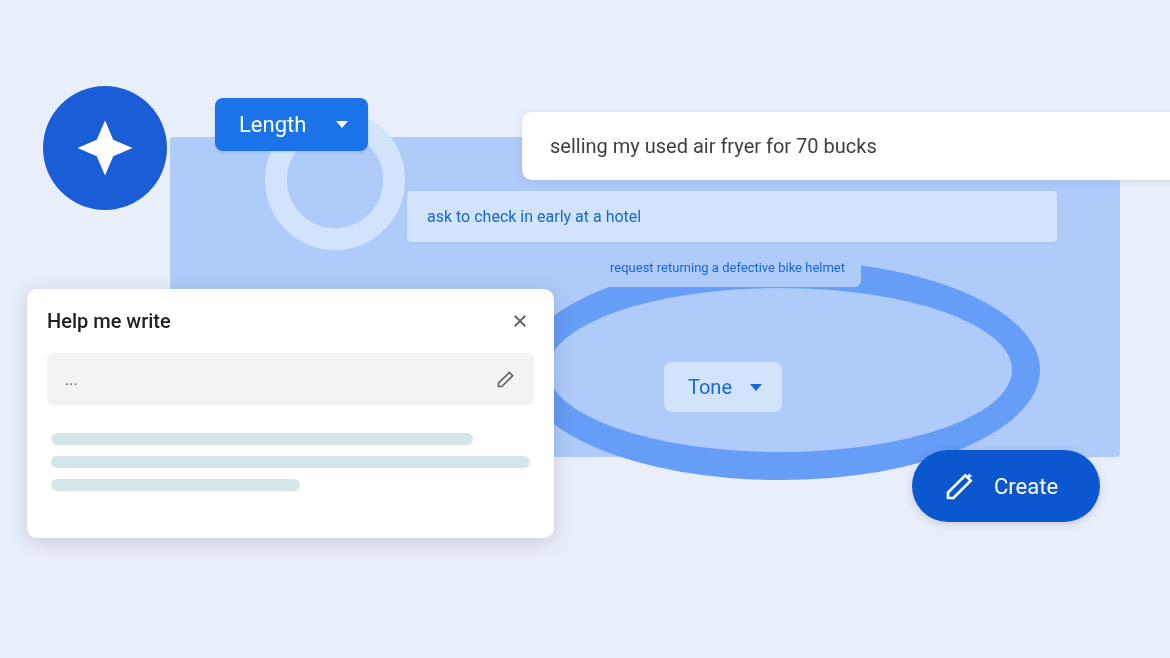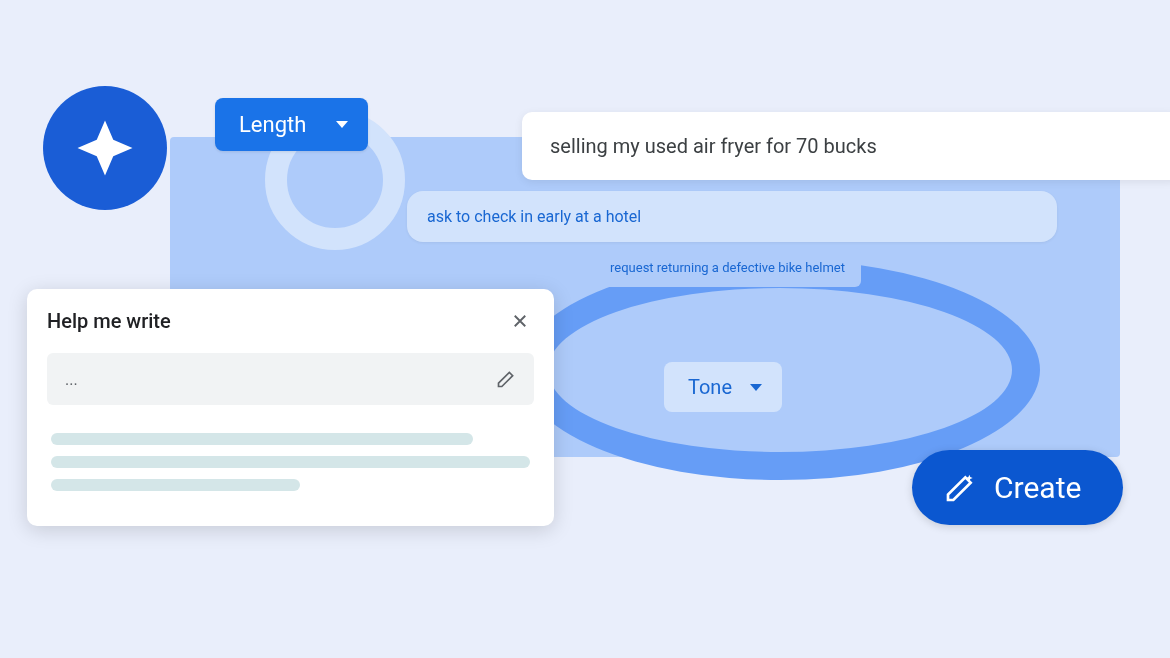--- a/index.html
+++ b/index.html
@@ -95,21 +95,21 @@
       box-shadow: 0 2px 8px rgba(0,0,0,0.08);
     }
     
     .prompt-card-2 {
       position: absolute;
       top: 191px;
       left: 407px;
       width: 650px;
       background: #d2e3fc;
       padding: 16px 20px;
-      border-radius: 16px;
+      border-radius: 4px;
       font-size: 16px;
       color: #1967d2;
       box-shadow: 0 1px 3px rgba(0,0,0,0.06);
     }
     
     .prompt-card-3 {
       position: absolute;
       top: 248px;
       left: 361px;
       width: 500px;
@@ -122,21 +122,21 @@
     }
     
     .help-panel {
       position: absolute;
       top: 289px;
       left: 27px;
       width: 527px;
       background: white;
       border-radius: 10px;
       box-shadow: 0 4px 20px rgba(0,0,0,0.15);
-      padding: 18px 20px 14px 20px;
+      padding: 18px 20px 26px 20px;
     }
     
     .help-panel-header {
       display: flex;
       justify-content: space-between;
       align-items: center;
       margin-bottom: 18px;
     }
     
     .help-panel-title {
@@ -207,21 +207,21 @@
     }
     
     .create-button {
       position: absolute;
       top: 450px;
       left: 912px;
       background: #0b57d0;
       color: white;
       padding: 20px 42px 20px 32px;
       border-radius: 40px;
-      font-size: 30px;
+      font-size: 22px;
       font-weight: 400;
       display: flex;
       align-items: center;
       gap: 18px;
       box-shadow: 0 2px 8px rgba(0,0,0,0.15);
     }
     
     .create-button svg {
       width: 32px;
       height: 32px;

